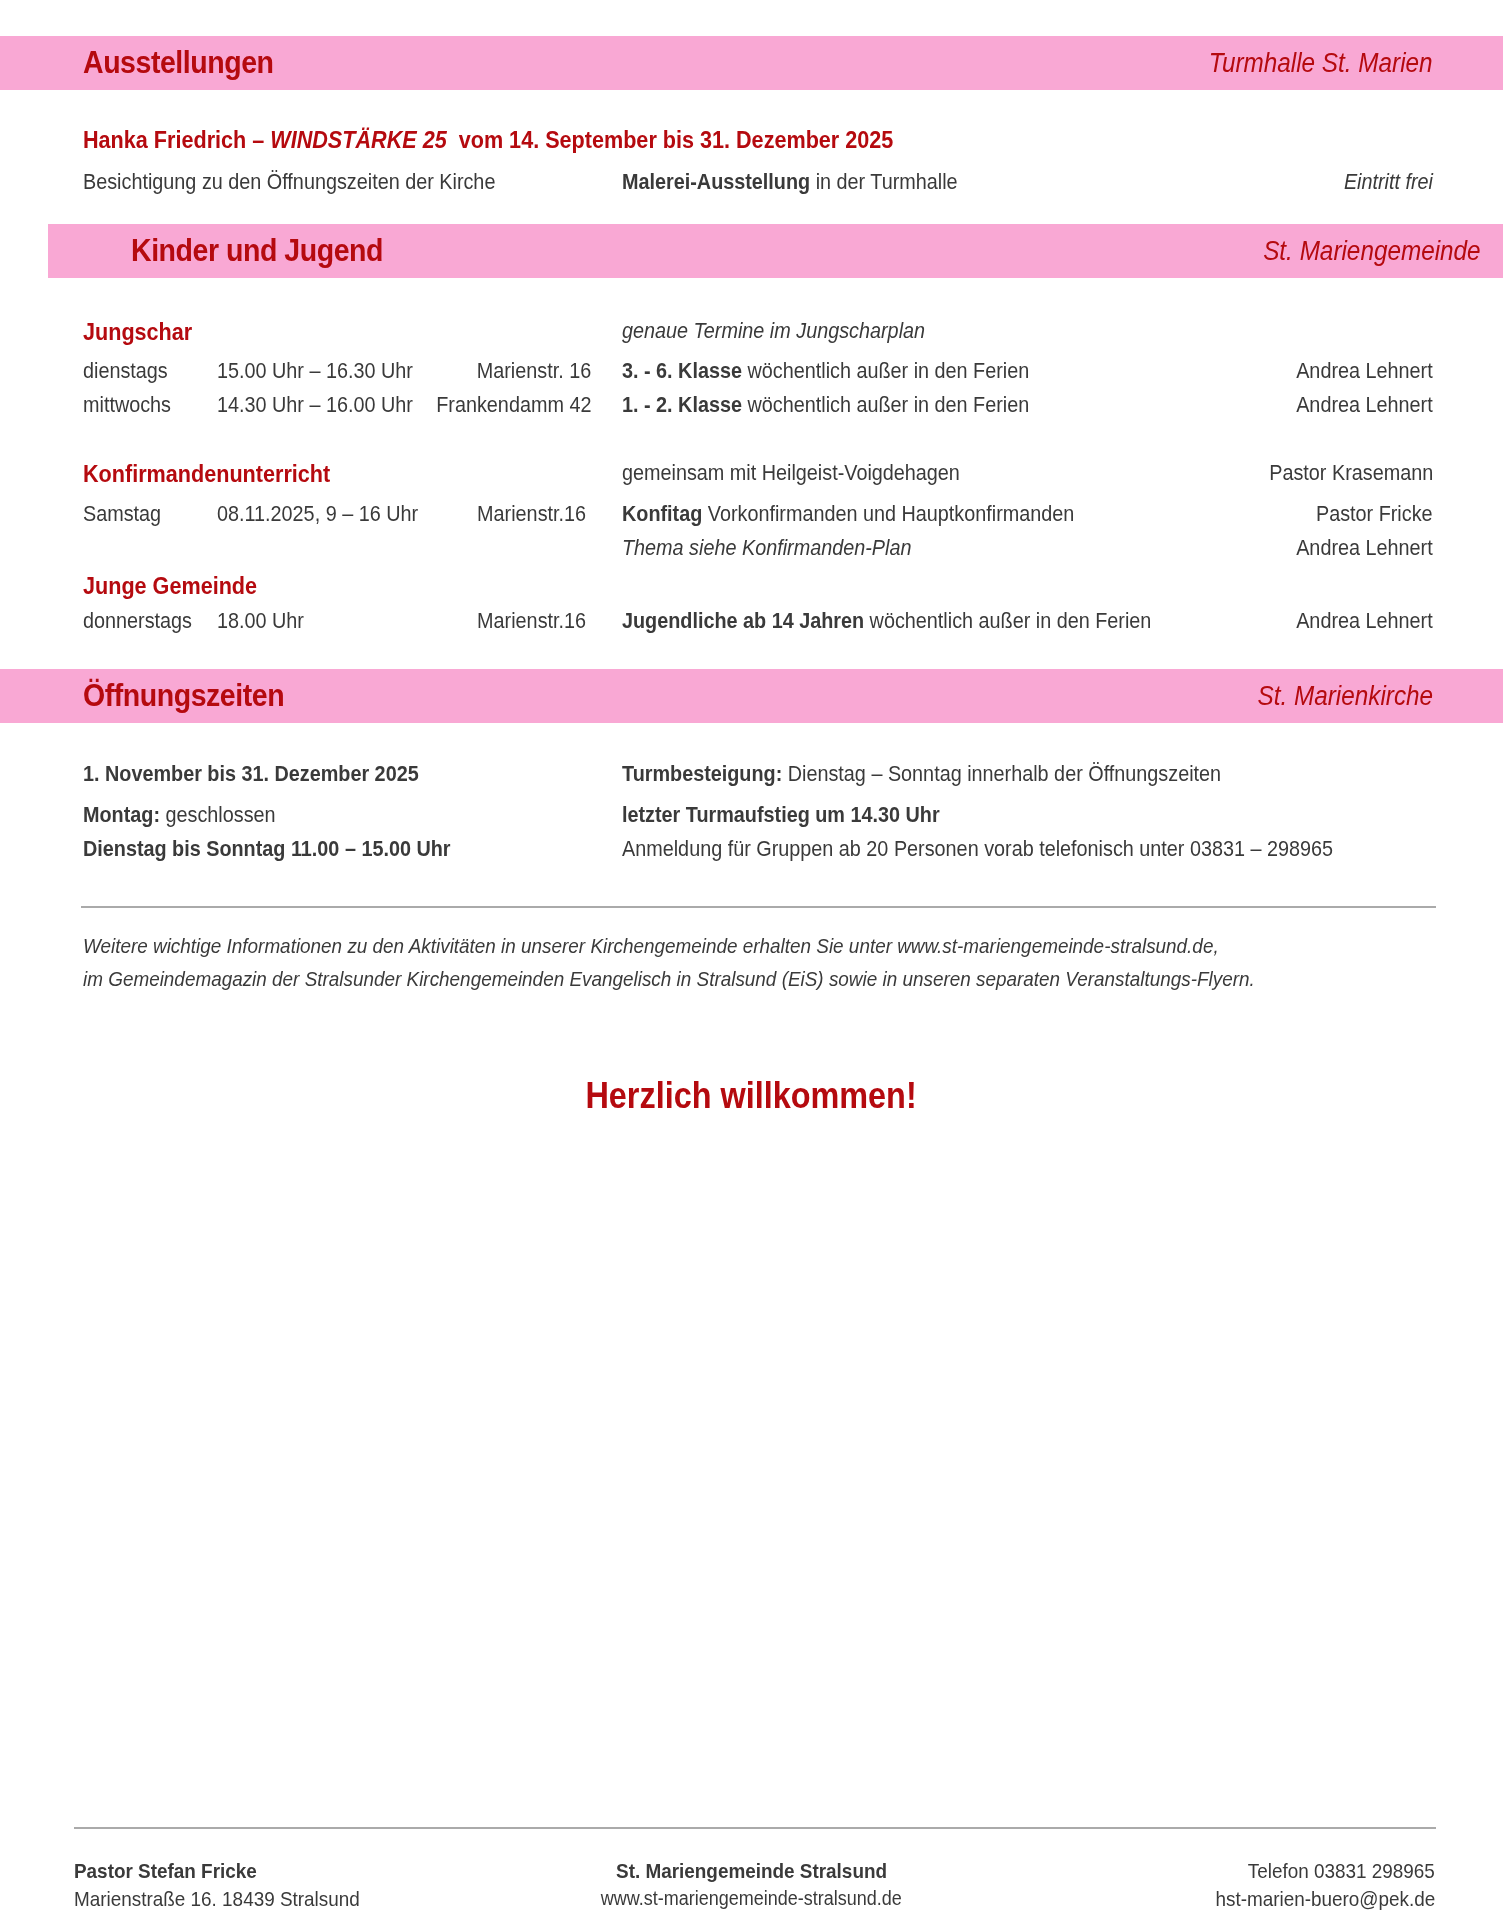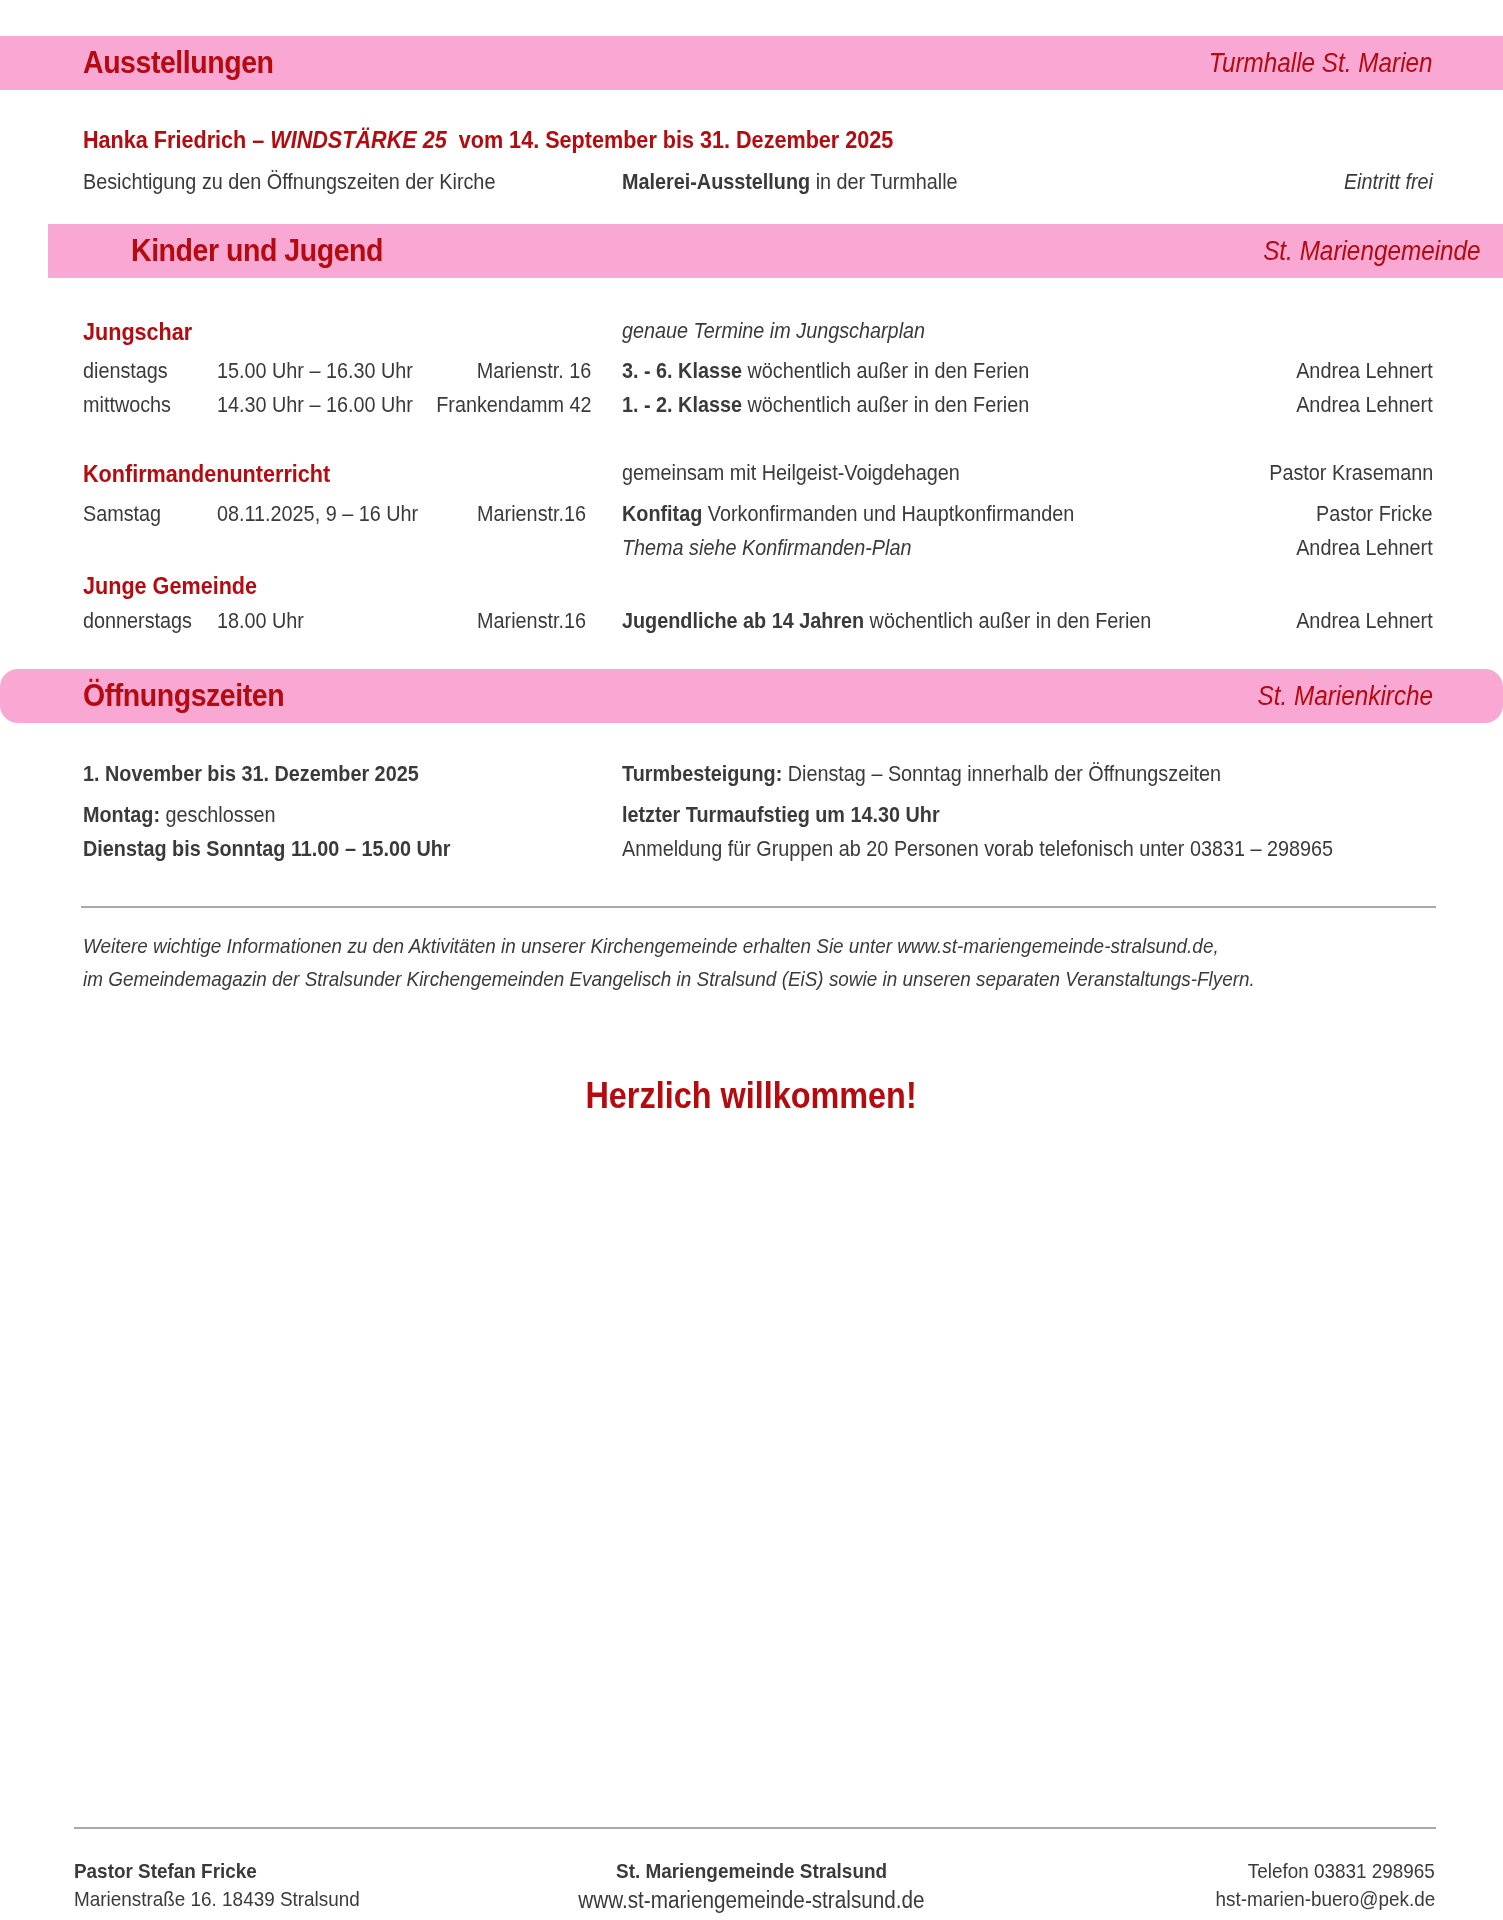--- a/index.html
+++ b/index.html
@@ -98,21 +98,21 @@
 
 <div class="abs red-h" style="left:83px; top:572px;">Junge Gemeinde</div>
 <div>
   <div class="abs t" style="left:83px; top:608px;">donnerstags</div>
   <div class="abs t" style="left:217px; top:608px;">18.00 Uhr</div>
   <div class="abs t tr" style="right:917px; top:608px;">Marienstr.16</div>
   <div class="abs t" style="left:622px; top:608px;"><span class="b">Jugendliche ab 14 Jahren</span><span> wöchentlich außer in den Ferien</span></div>
   <div class="abs t tr" style="right:70px; top:608px;">Andrea Lehnert</div>
 </div>
 
-<div class="band" style="top:669px;border-radius:18px;">
+<div class="band" style="top:669px;">
   <div class="band-title abs">Öffnungszeiten</div>
   <div class="band-sub abs">St. Marienkirche</div>
 </div>
 
 <div class="abs t b" style="left:83px; top:761px;">1. November bis 31. Dezember 2025</div>
 <div class="abs t" style="left:83px; top:802px;"><span class="b">Montag:</span><span> geschlossen</span></div>
 <div class="abs t b" style="left:83px; top:836px;">Dienstag bis Sonntag 11.00 – 15.00 Uhr</div>
 
 <div class="abs t" style="left:622px; top:761px;"><span class="b">Turmbesteigung:</span><span> Dienstag – Sonntag innerhalb der Öffnungszeiten</span></div>
 <div class="abs t b" style="left:622px; top:802px;">letzter Turmaufstieg um 14.30 Uhr</div>
@@ -124,16 +124,16 @@
 <div class="abs t i" style="left:83px; top:967px; font-size:21px;">im Gemeindemagazin der Stralsunder Kirchengemeinden Evangelisch in Stralsund (EiS) sowie in unseren separaten Veranstaltungs-Flyern.</div>
 
 <div class="welcome" style="top:1075px;"><span>Herzlich willkommen!</span></div>
 
 <div class="hr" style="top:1827px; left:74px; width:1362px;"></div>
 
 <div class="abs t b" style="left:74px; top:1859px; font-size:21px;">Pastor Stefan Fricke</div>
 <div class="abs t" style="left:74px; top:1887px; font-size:21px;">Marienstraße 16. 18439 Stralsund</div>
 
 <div class="center-text t b" style="top:1859px; font-size:21px; transform:none;text-decoration:underline;"><span>St. Mariengemeinde Stralsund</span></div>
-<div class="center-text t" style="top:1887px; font-size:23px; transform:none;"><span>www.st-mariengemeinde-stralsund.de</span></div>
+<div class="center-text t" style="top:1887px; font-size:20px; transform:none;"><span>www.st-mariengemeinde-stralsund.de</span></div>
 
 <div class="abs t tr" style="right:68px; top:1859px; font-size:21px;">Telefon  03831 298965</div>
 <div class="abs t tr" style="right:68px; top:1887px; font-size:21px;">hst-marien-buero@pek.de</div>
 
 </body></html>

